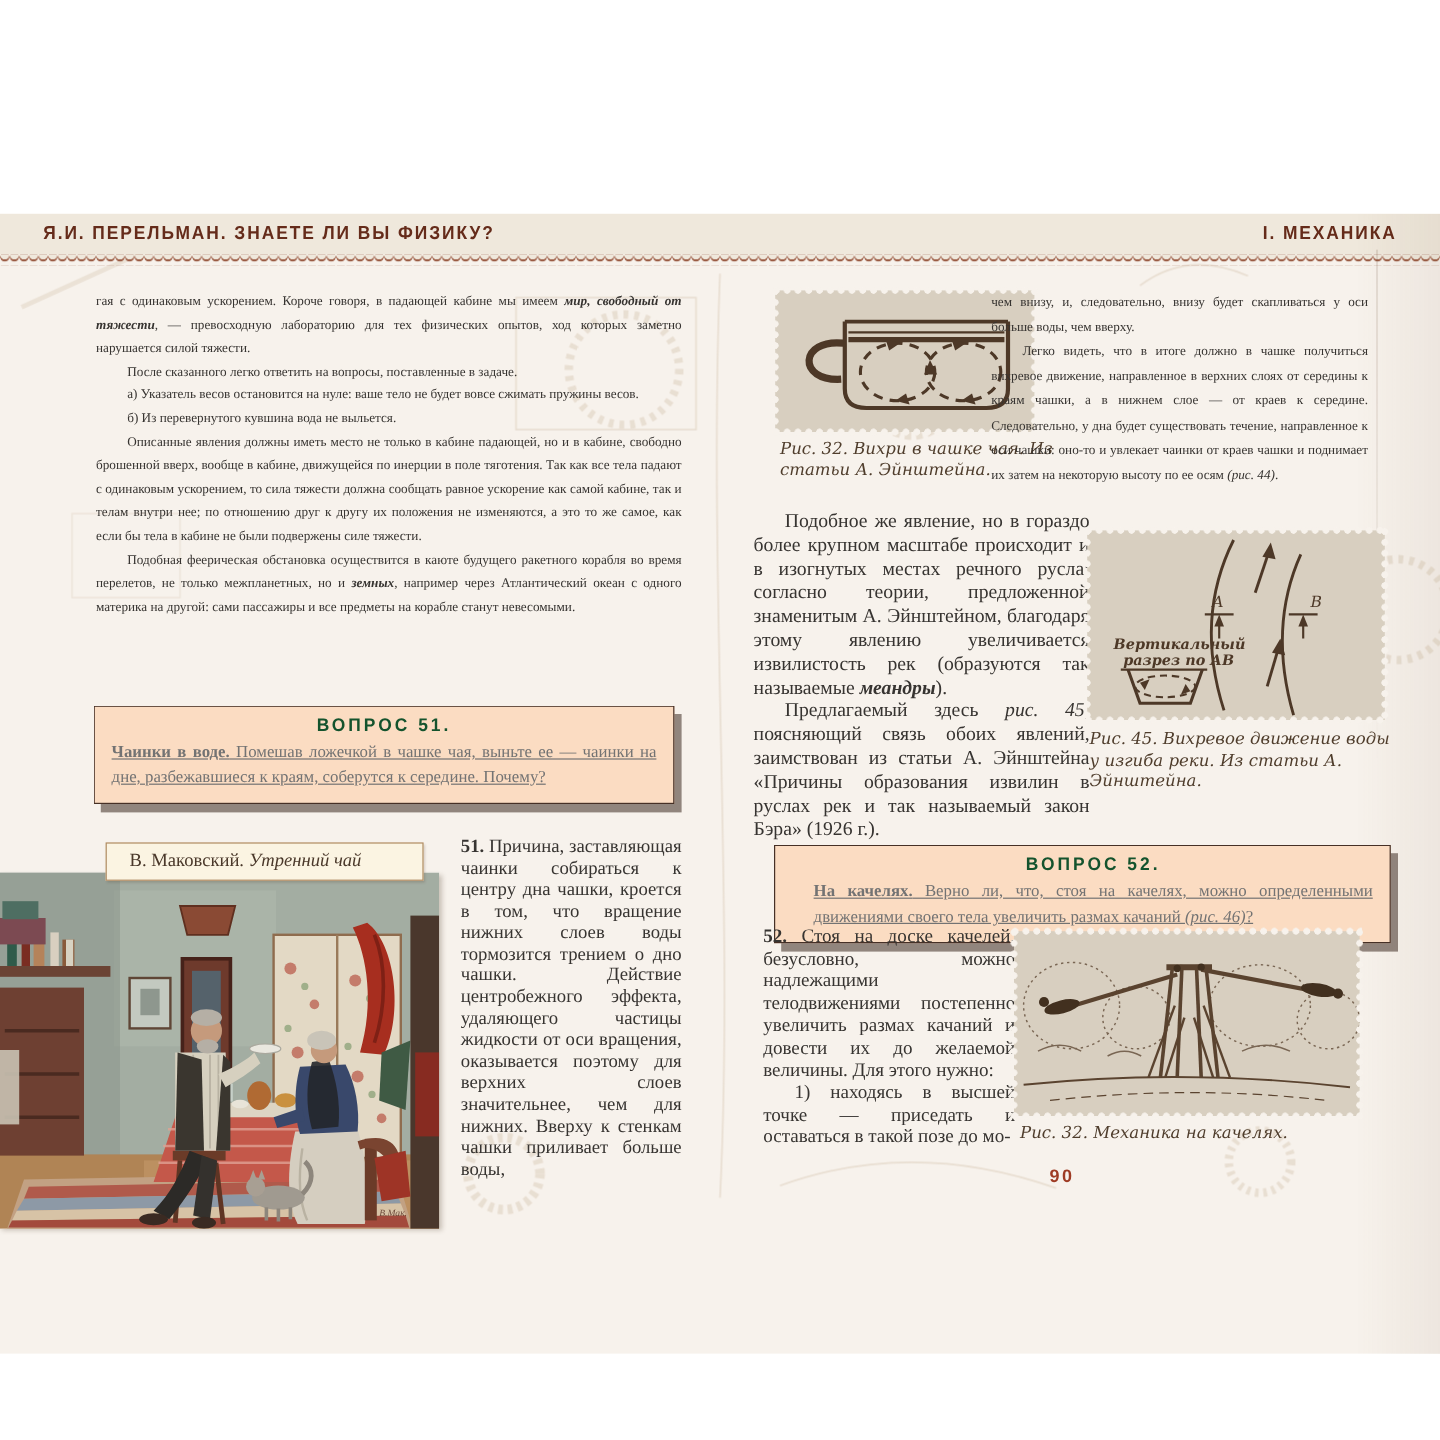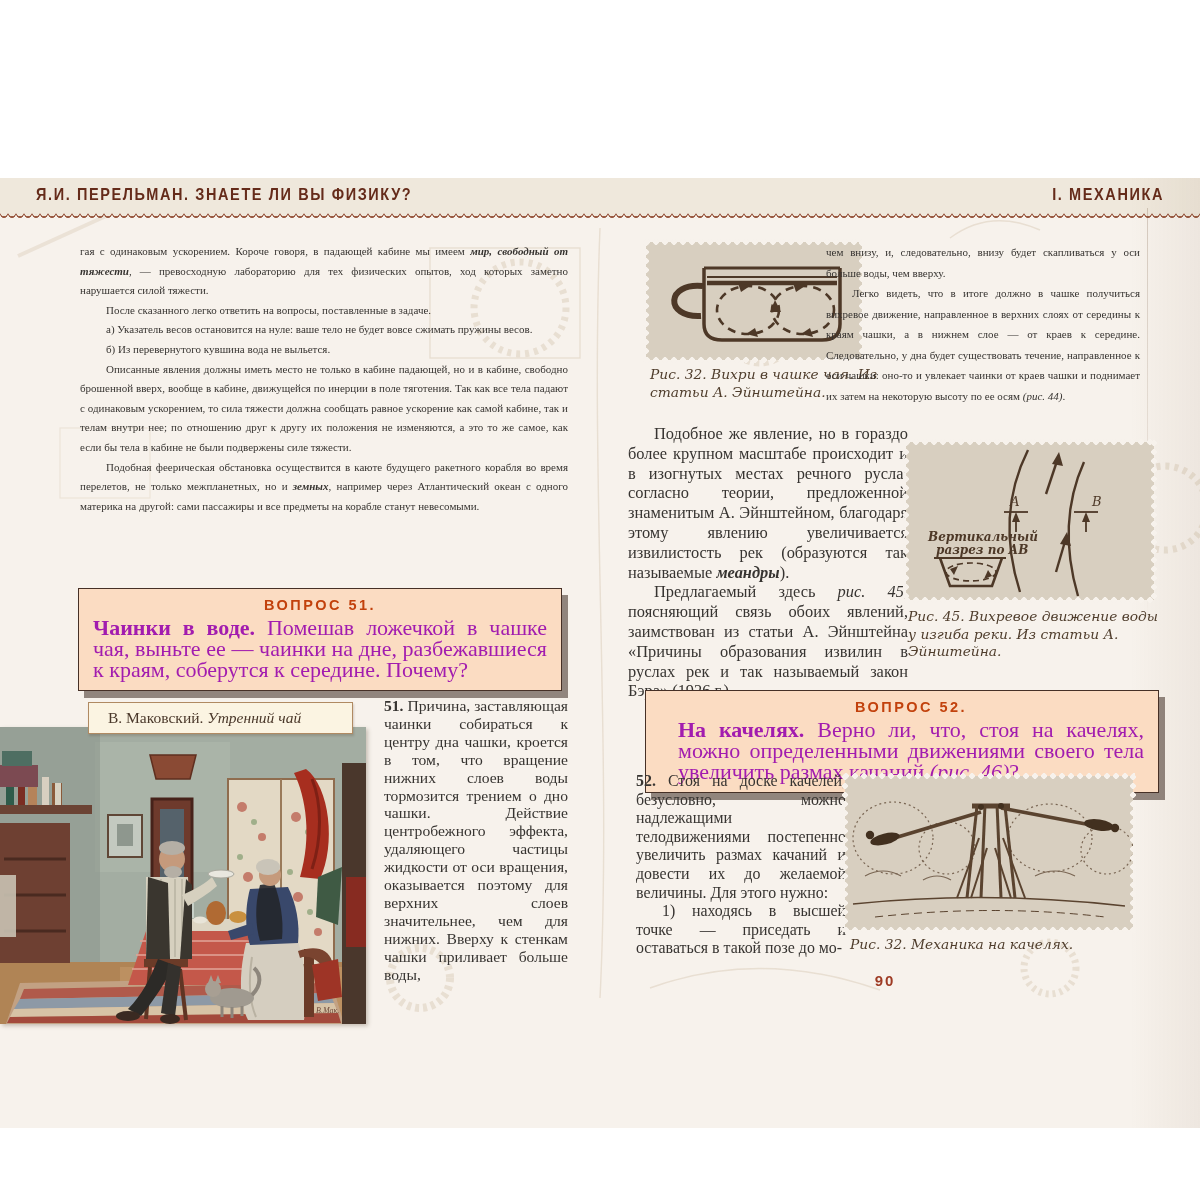--- a/index.html
+++ b/index.html
@@ -36,23 +36,23 @@
   .rt-i{font-style:italic;}
   .rt-bi{font-weight:bold;font-style:italic;}
 
   .main-col{font-size:11px;line-height:19.6px;}
   .col-sm{font-size:15.6px;line-height:17.9px;}
 
   
   .qbox{position:absolute;background:#fbdcc2;border:1px solid #463026;
         box-shadow:6px 7px 0 rgba(62,44,34,0.55);padding:6px 14px 10px 14px;}
   .qbox .qtitle{text-align:center;font-family:"Liberation Sans", sans-serif;
-        font-weight:bold;font-size:14.5px;letter-spacing:2.5px;color:#c2410c;
+        font-weight:bold;font-size:14.5px;letter-spacing:2.5px;color:#14532d;
         margin:2px 0 4px 0;transform:scaleY(1.05);}
-  .qbox .qbody{font-size:22px;line-height:21px;color:#a21caf;text-align:justify;margin:0;}
+  .qbox .qbody{font-size:14px;line-height:21px;color:#737373;text-align:justify;margin:0;text-decoration:underline;}
 
   
   .stamp{position:absolute;background:#d8cfc0;}
   .perf{position:absolute;}
   .perf-t{left:-2px;right:-2px;top:-3px;height:6px;
       background:radial-gradient(circle at 3px 3px, #f7f2ec 2.6px, rgba(0,0,0,0) 3px);
       background-size:9px 6px;}
   .perf-b{left:-2px;right:-2px;bottom:-3px;height:6px;
       background:radial-gradient(circle at 3px 3px, #f7f2ec 2.6px, rgba(0,0,0,0) 3px);
       background-size:9px 6px;}
@@ -307,21 +307,21 @@
           <polygon points="86,134 78,137 82,128"></polygon>
         </g>
         <text x="22" y="99" font-size="12" font-style="italic" font-weight="bold" fill="#4d3827" font-family="DejaVu Serif, serif">Вертикальный</text>
         <text x="30" y="112" font-size="12" font-style="italic" font-weight="bold" fill="#4d3827" font-family="DejaVu Serif, serif">разрез по АВ</text>
         <text x="104" y="64" font-size="13" font-style="italic" fill="#4d3827" font-family="DejaVu Serif, serif">А</text>
         <text x="186" y="64" font-size="13" font-style="italic" fill="#4d3827" font-family="DejaVu Serif, serif">В</text>
       </svg>
     </div>
     <div class="caption" style="left:908px;top:430px;width:258px;">Рис. 45. Вихревое движение воды у изгиба реки. Из статьи А. Эйнштейна.</div>
 
-    <div class="qbox" style="left:645px;top:512px;width:466px;padding-left:32px;">
+    <div class="qbox" style="left:645px;top:526px;width:466px;padding-left:32px;">
       <div class="qtitle">ВОПРОС 52.</div>
       <p class="qbody"><span class="rt-b">На качелях.</span><span> Верно ли, что, стоя на качелях, можно определенными движениями своего тела увеличить размах качаний </span><span class="rt-i">(рис. 46)</span><span>?</span></p>
     </div>
 
     <div class="tx" style="left:636px;top:594px;width:210px;font-size:15.9px;line-height:18.6px;">
       <p><span class="rt-b">52.</span><span> Стоя на доске качелей, безусловно, можно надлежащими телодвижениями постепенно увеличить размах качаний и довести их до желаемой величины. Для этого нужно:</span></p>
       <p class="ind"><span>1) находясь в высшей точке — приседать и оставаться в такой позе до мо-</span></p>
     </div>
 
     <div class="stamp" style="left:845px;top:598px;width:288px;height:154px;">

